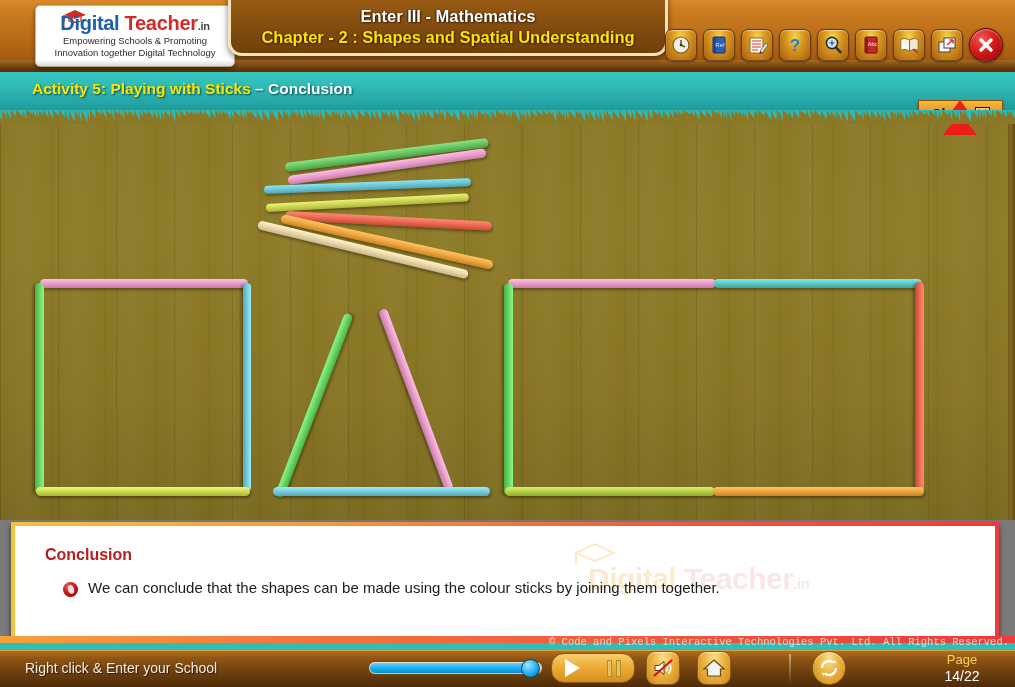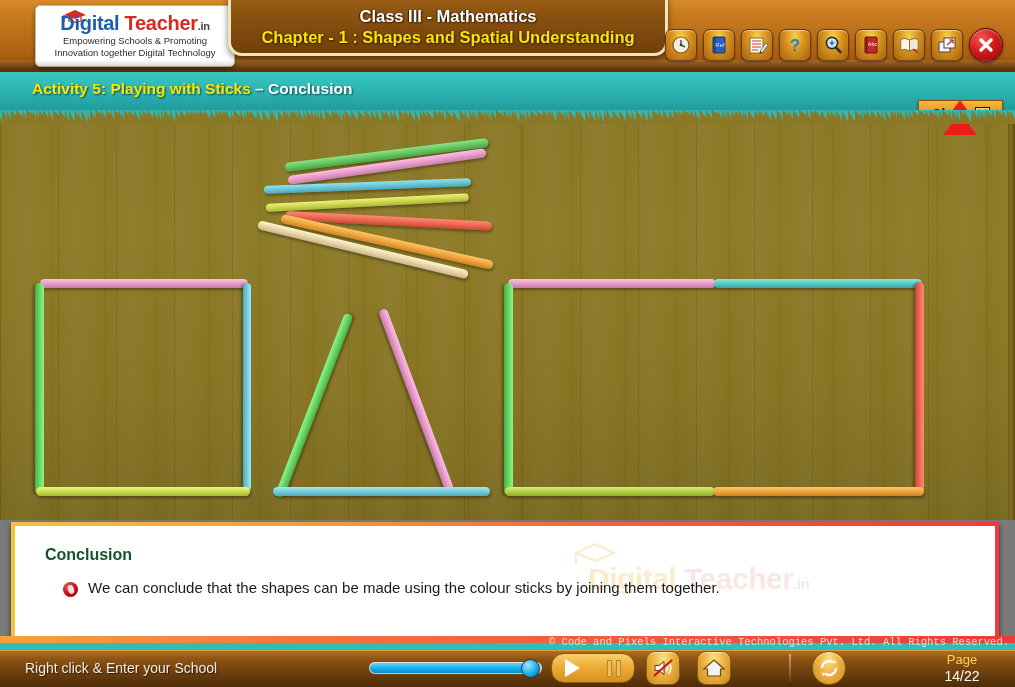--- a/index.html
+++ b/index.html
@@ -175,21 +175,21 @@
     background: linear-gradient(90deg,#f4c23c 0%,#f19a3c 32%,#f0603f 62%,#ef3b3b 100%);
     padding:4px;
     box-shadow: 0 3px 5px rgba(0,0,0,.6);
   }
   .concl-inner {
     position:relative; width:100%; height:100%;
     background:#ffffff; overflow:hidden;
   }
   .concl-title {
     position:absolute; left:30px; top:20px;
-    color:#14532d; font-size:16px; font-weight:bold;
+    color:#b91c1c; font-size:16px; font-weight:bold;
   }
   .concl-bullet-row{
     position:absolute; left:48px; top:52px; right:20px;
     display:flex; align-items:flex-end; gap:10px;
   }
   .bullet-ico{
     width:15px; height:15px; border-radius:50%; margin-top:3px; flex:0 0 auto;
     background: radial-gradient(circle at 36% 30%, #e45a5a 0%, #c40d0d 55%, #7d0303 100%);
     position:relative;
   }
@@ -286,22 +286,22 @@
         <path d="M7 9 L7 13 Q13 15.5 19 13 L19 9" fill="none" stroke="#d32a22" stroke-width="1.3"></path>
       </svg>
       <div class="logo-main"><span class="logo-dig">Digital</span><span class="logo-teach"> Teacher</span><span class="logo-in">.in</span></div>
       <div class="logo-sub">
         <div>Empowering Schools &amp; Promoting</div>
         <div>Innovation together Digital Technology</div>
       </div>
     </div>
 
     <div class="title-plaque">
-      <div class="title-line1">Class III - Mathematics</div>
-      <div class="title-line2">Chapter - 1 : Shapes and Spatial Understanding</div>
+      <div class="title-line1">Enter III - Mathematics</div>
+      <div class="title-line2">Chapter - 2 : Shapes and Spatial Understanding</div>
     </div>
 
     <div class="toolbar">
       <div class="tbtn">
         <svg width="20" height="20" viewBox="0 0 20 20">
             <circle cx="10" cy="10" r="8" fill="#f3efe2" stroke="#7a5a18" stroke-width="1.2"></circle>
             <path d="M10 10 L10 5" stroke="#cf2b2b" stroke-width="1.6"></path>
             <path d="M10 10 L14 12" stroke="#2b7a2b" stroke-width="1.6"></path>
             <circle cx="10" cy="10" r="1.3" fill="#333"></circle>
           </svg>

